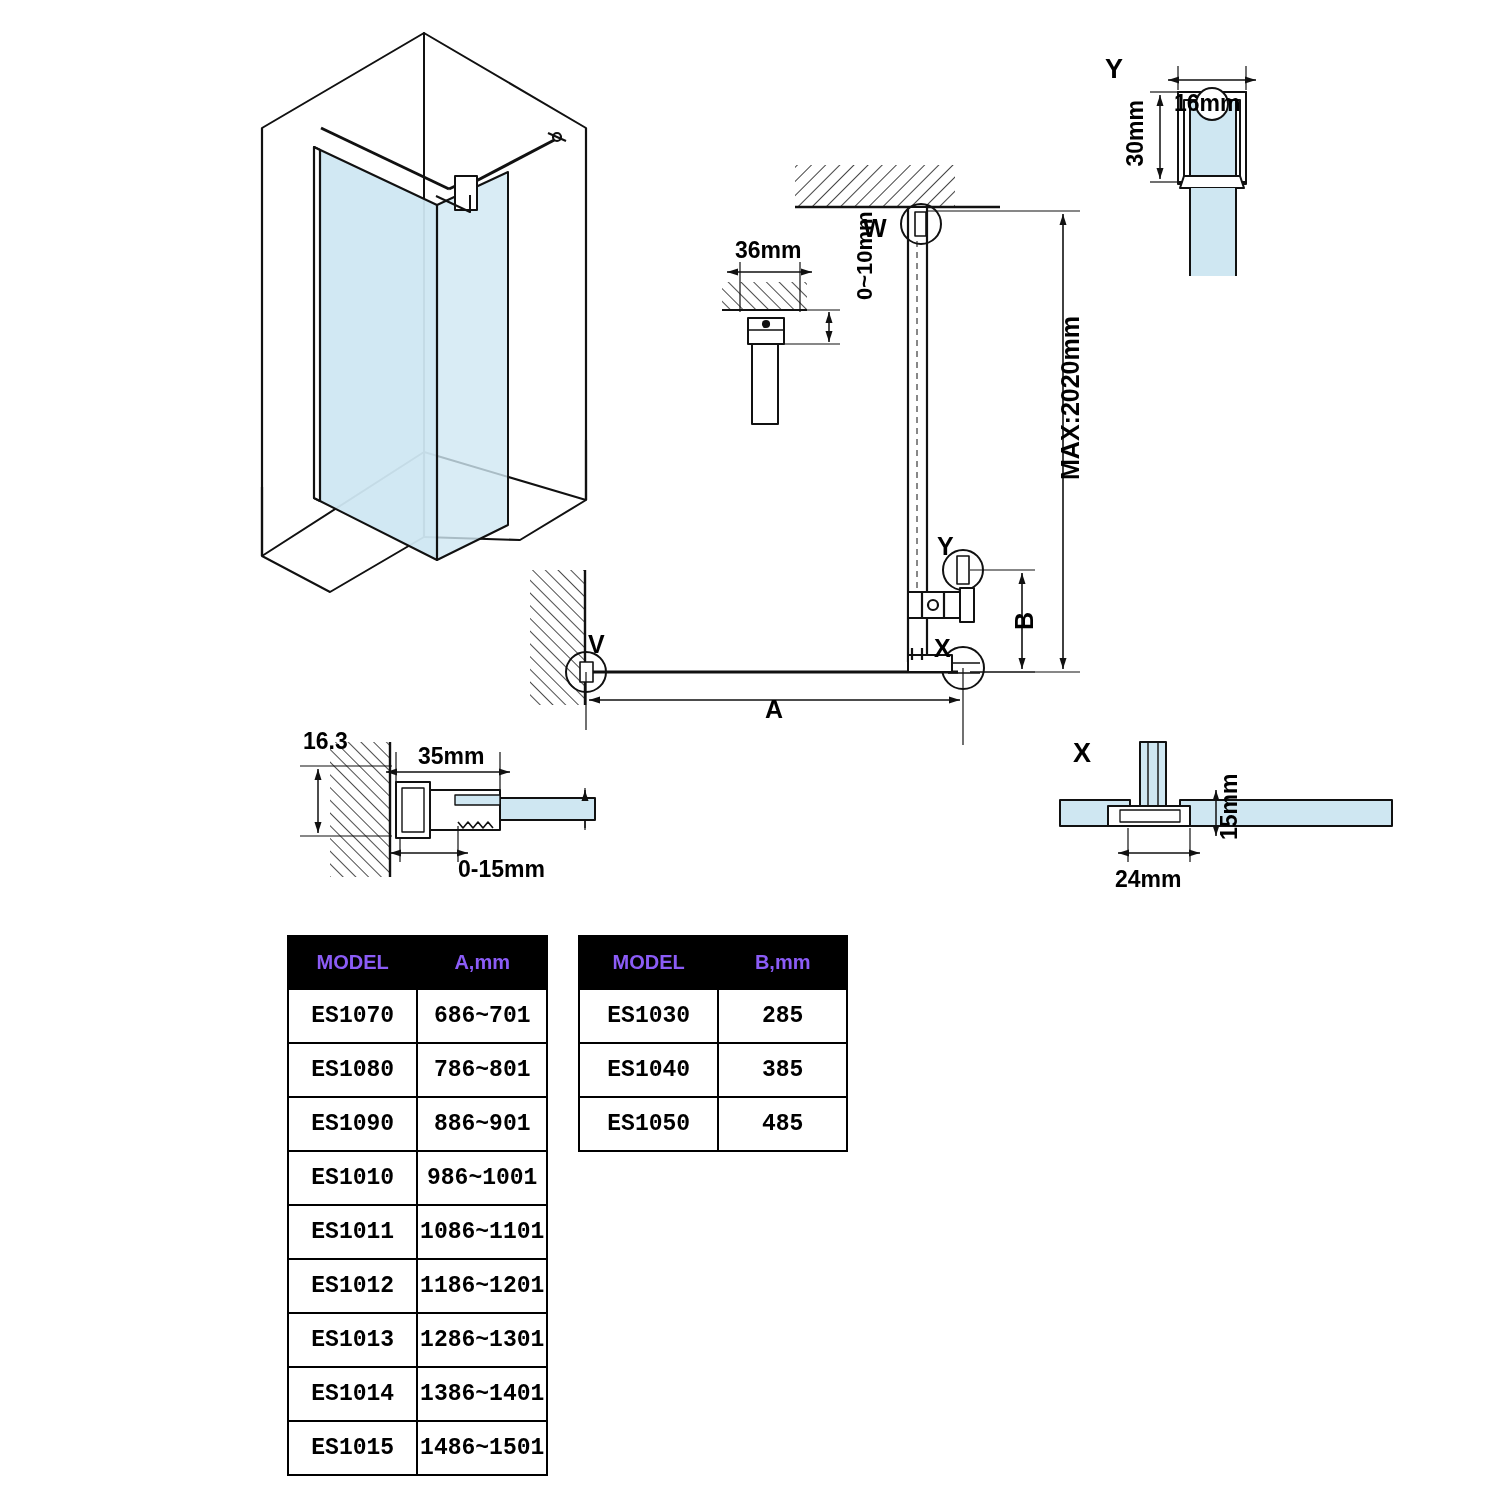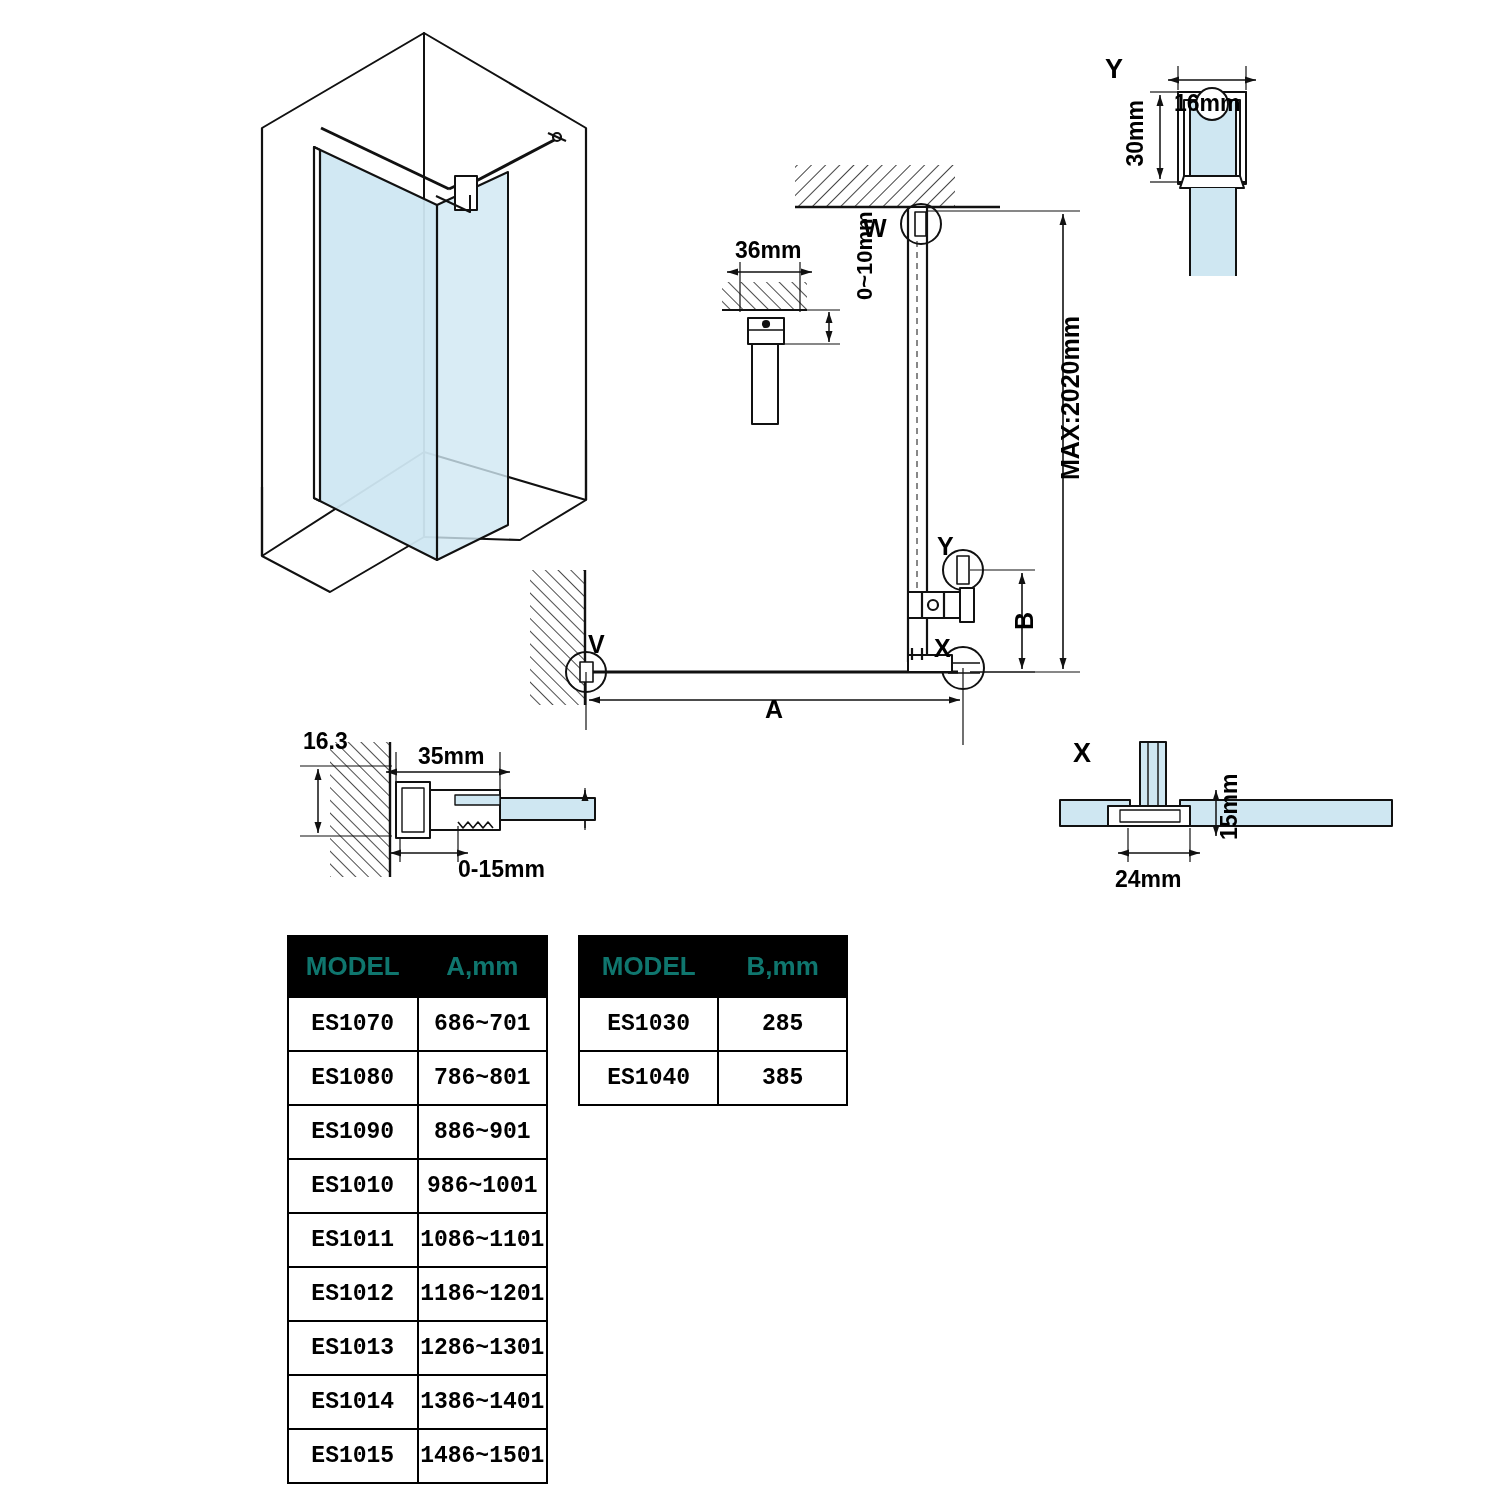--- a/index.html
+++ b/index.html
@@ -12,21 +12,21 @@
   svg.layer{position:absolute;left:0;top:0;width:1500px;height:1500px;}
   .lbl{position:absolute;font-weight:bold;color:#000;white-space:nowrap;}
   .lbl.v{transform-origin:0 0;}
 
   
   .tbl{position:absolute;border-collapse:collapse;}
   .tbl td,.tbl th{
     border:2px solid #000;text-align:center;font-weight:bold;
     font-family:"Liberation Sans", sans-serif;
   }
-  .tbl thead th{background:#000;color:#0f766e;font-size:26px;padding:14px 0;}
+  .tbl thead th{background:#000;color:#8b5cf6;font-size:20px;padding:14px 0;}
   .tbl tbody td{font-size:23px;padding:13px 0;color:#000;background:#fff;font-family:Liberation Mono, monospace;}
 
   #tableA{left:287px;top:935px;width:261px;}
   #tableA .c1{width:133px;}
   #tableA .c2{width:128px;}
 
   #tableB{left:578px;top:935px;width:270px;}
   #tableB .c1{width:140px;}
   #tableB .c2{width:130px;}
 </style>
@@ -332,16 +332,20 @@
     </thead>
     <tbody>
       <tr>
           <td>ES1030</td>
           <td>285</td>
         </tr>
       <tr>
           <td>ES1040</td>
           <td>385</td>
         </tr>
+      <tr>
+          <td>ES1050</td>
+          <td>485</td>
+        </tr>
     </tbody>
   </table>
 
 </div>
 
 </body></html>

